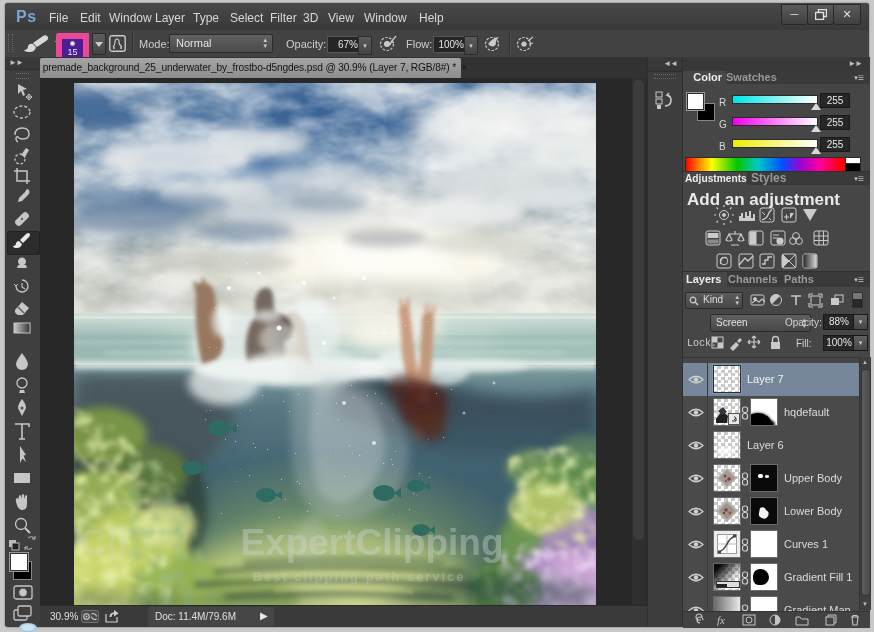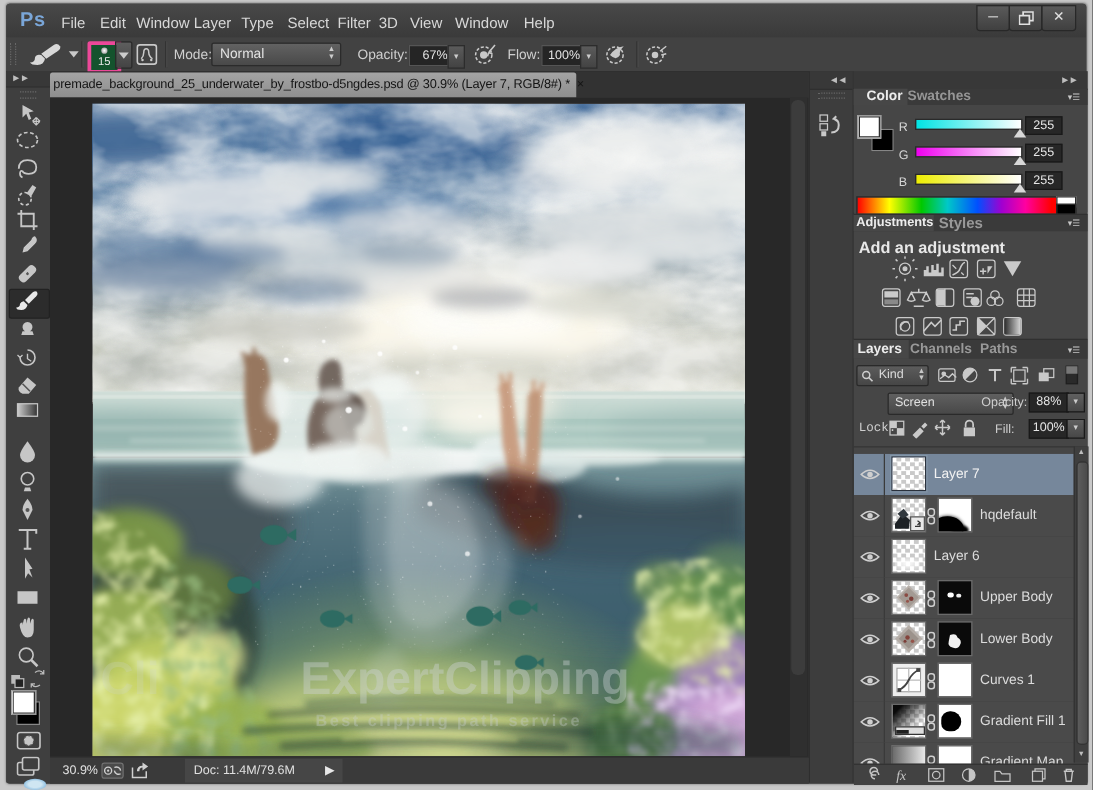--- a/index.html
+++ b/index.html
@@ -74,21 +74,21 @@
   <div class="winbtn" style="left:828px;width:26px;">✕</div>
 </div>
 <div id="opts">
   <div class="abs" style="left:3px;top:4px;width:3px;height:18px;border-left:1px dotted #676767;border-right:1px dotted #676767;"></div>
   <svg class="abs" style="left:16px;top:4px;" width="34" height="20" viewBox="0 0 34 20">
     <path d="M22,2 Q25,0 27,3 Q28,5 25,7 L16,13 L12,9 Z" fill="#d8d8d8"></path>
     <path d="M12,10 L15,13 Q14,18 9,18 Q4,18 3,16 Q7,16 7,12 Q8,9 12,10 Z" fill="#d8d8d8"></path>
   </svg>
   <div class="abs" style="left:50px;top:11px;width:0;height:0;border-left:4px solid transparent;border-right:4px solid transparent;border-top:5px solid #c9c9c9;"></div>
   <div class="vsep" style="left:60px;"></div>
-  <div class="abs" style="left:65px;top:3px;width:21px;height:20px;background:#14532d;border:3px solid #ec4899;border-radius:2px 0 0 2px;">
+  <div class="abs" style="left:51px;top:3px;width:21px;height:20px;background:#4c1d95;border:6px solid #ec4899;border-radius:2px 0 0 2px;">
     <div class="abs" style="left:8px;top:2px;width:5px;height:5px;background:radial-gradient(#fff, #888);border-radius:50%;"></div>
     <div class="abs" style="left:0;top:8px;width:21px;text-align:center;color:#e8e8e8;font-size:9px;">15</div>
   </div>
   <div class="abs" style="left:87px;top:3px;width:12px;height:20px;background:linear-gradient(#5e5e5e,#444);border:1px solid #2a2a2a;border-radius:0 2px 2px 0;">
     <div class="abs" style="left:2px;top:8px;width:0;height:0;border-left:4px solid transparent;border-right:4px solid transparent;border-top:5px solid #ccc;"></div>
   </div>
   <svg class="abs" style="left:104px;top:5px;" width="17" height="17" viewBox="0 0 17 17">
     <rect x="0.8" y="0.8" width="15.4" height="15.4" rx="2" fill="none" stroke="#c9c9c9" stroke-width="1.4"></rect>
     <path d="M4,12 Q6,10 6,7 Q6,4 8,4 Q10,4 10,7 Q10,10 13,12" fill="none" stroke="#c9c9c9" stroke-width="1.2"></path>
     <circle cx="5" cy="13" r="1" fill="#c9c9c9"></circle>
@@ -637,21 +637,21 @@
     <div class="abs" style="left:2px;top:86px;width:160px;height:13px;border:1px solid #2a2a2a;background:linear-gradient(to right,#ff0000,#ff8000 8%,#ffff00 16%,#00c800 32%,#00c8c8 45%,#0050ff 60%,#a000d0 72%,#ff00a0 84%,#ff0000 97%);"></div>
     <div class="abs" style="left:162px;top:86px;width:14px;height:7px;background:#fff;border:1px solid #2a2a2a;"></div>
     <div class="abs" style="left:162px;top:92px;width:14px;height:7px;background:#000;border:1px solid #2a2a2a;"></div>
   </div>
 
   <div class="abs" style="left:0;top:114px;width:187px;height:99px;background:#464646;border-top:1px solid #303030;">
     <div class="abs" style="left:0;top:0;width:187px;height:13px;background:#3a3a3a;"></div>
     <div class="abs" style="left:0;top:0;width:60px;height:13px;background:#474747;color:#ededed;font-size:10.2px;font-weight:bold;padding:0 2px;line-height:13px;">Adjustments</div>
     <div class="abs" style="left:68px;top:0;color:#999;font-size:12px;font-weight:bold;line-height:13px;">Styles</div>
     <div class="abs" style="right:6px;top:3px;color:#c6c6c6;font-size:7px;">▾☰</div>
-    <div class="abs" style="left:4px;top:18px;color:#e8e8e8;font-size:13px;font-weight:bold;">Add an adjustment</div>
+    <div class="abs" style="left:4px;top:18px;color:#e8e8e8;font-size:17px;font-weight:bold;">Add an adjustment</div>
     <svg class="abs" style="left:0;top:33px;" width="187" height="64" viewBox="0 0 187 64">
       <g stroke="#cacaca" fill="none">
 
         <circle cx="41" cy="10" r="4.5"></circle>
           <circle cx="41" cy="10" r="1.5" fill="#cacaca"></circle>
         <path d="M41,2 v-2 M41,18 v2 M33,10 h-2 M49,10 h2 M35,4 l-1.5,-1.5 M47,4 l1.5,-1.5 M35,16 l-1.5,1.5 M47,16 l1.5,1.5" stroke-width="1.2"></path>
         <path d="M56,16 v-5 h2 v-3 h2 v5 h2 v-6 h2 v4 h2 v-5 h2 v7 h2 v-4 h2 v7 z" fill="#cacaca" stroke="none"></path>
         <rect x="77" y="3" width="14" height="14" rx="2"></rect>
         <path d="M79,15 Q84,13 85,10 Q87,5 89,5" stroke-width="1.3"></path>
         <path d="M79,7 l3,3 M86,13 l2,2" stroke-width="1"></path>

